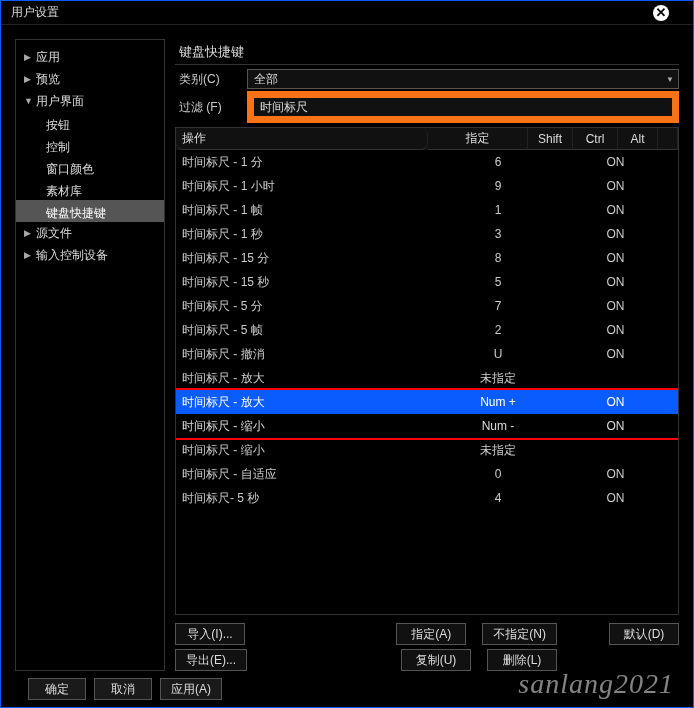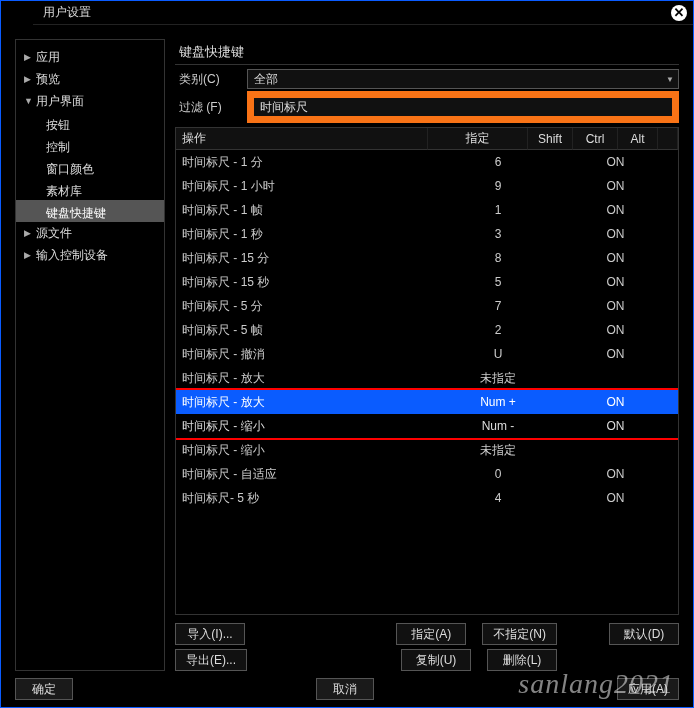--- a/index.html
+++ b/index.html
@@ -17,23 +17,22 @@
   height: 708px;
   border: 1px solid #0a5cff;
   background: #000;
   display: flex;
   flex-direction: column;
 }
 .titlebar {
   height: 24px;
   display: flex;
   align-items: center;
-  padding: 0 6px 0 10px;
+  padding: 0 24px 0 10px;
   border-bottom: 1px solid #222;
-  margin-left: 32px;
 }
 .titlebar .title { flex: 1; font-size: 12px; color: #ddd; }
 .close-btn {
   width: 16px; height: 16px;
   border-radius: 50%;
   background: #fff;
   color: #000;
   display: flex;
   align-items: center;
   justify-content: center;
@@ -146,21 +145,21 @@
   background: #111;
 }
 .th, .td {
   display: flex;
   align-items: center;
   padding: 0 6px;
   border-right: 1px solid #222;
   font-size: 12px;
 }
 .th { color: #ddd; border-bottom: 1px solid #333; }
-.col-op { flex: 1; }
+.col-op { flex: 1; border-radius: 7px; }
 .col-assign { width: 100px; justify-content: center; }
 .col-shift { width: 45px; justify-content: center; }
 .col-ctrl { width: 45px; justify-content: center; }
 .col-alt { width: 40px; justify-content: center; }
 .col-pad { width: 20px; }
 .tbody { flex: 1; overflow: hidden; position: relative; }
 .row {
   display: flex;
   height: 24px;
 }
@@ -187,24 +186,25 @@
   display: flex;
   align-items: center;
   justify-content: center;
   cursor: pointer;
   font-size: 12px;
 }
 .footer {
   height: 30px;
   display: flex;
   align-items: center;
-  justify-content: space-between;
+  justify-content: flex-start;
   gap: 8px;
-  padding: 0 14px 6px;
+  padding: 0 0 6px;
   position: relative;
+  margin-left: 27px;
 }
 .footer .btn { min-width: 58px; background:#1a1a1a; }
 .watermark {
   position: absolute;
   right: 20px;
   bottom: 8px;
   font-size: 28px;
   color: rgba(220,220,220,0.6);
   font-style: italic;
   letter-spacing: 1px;

